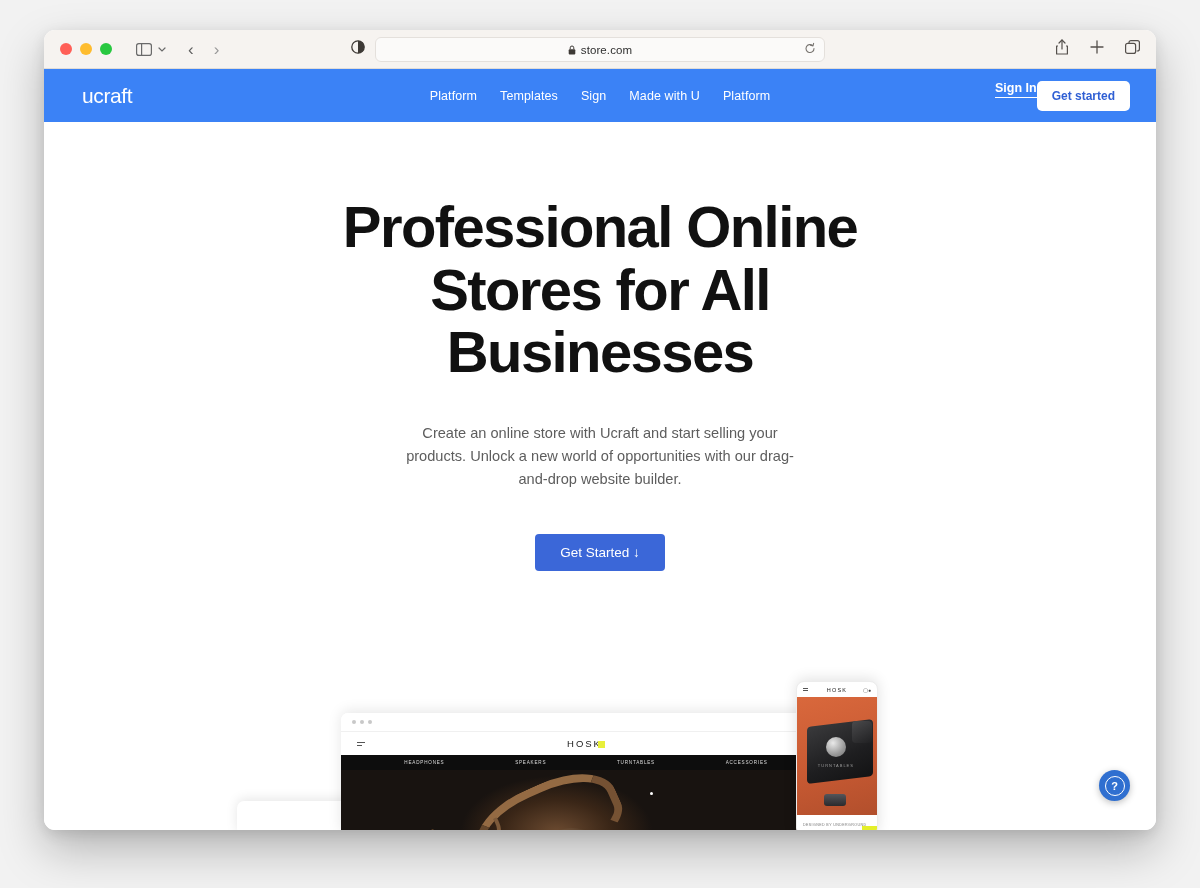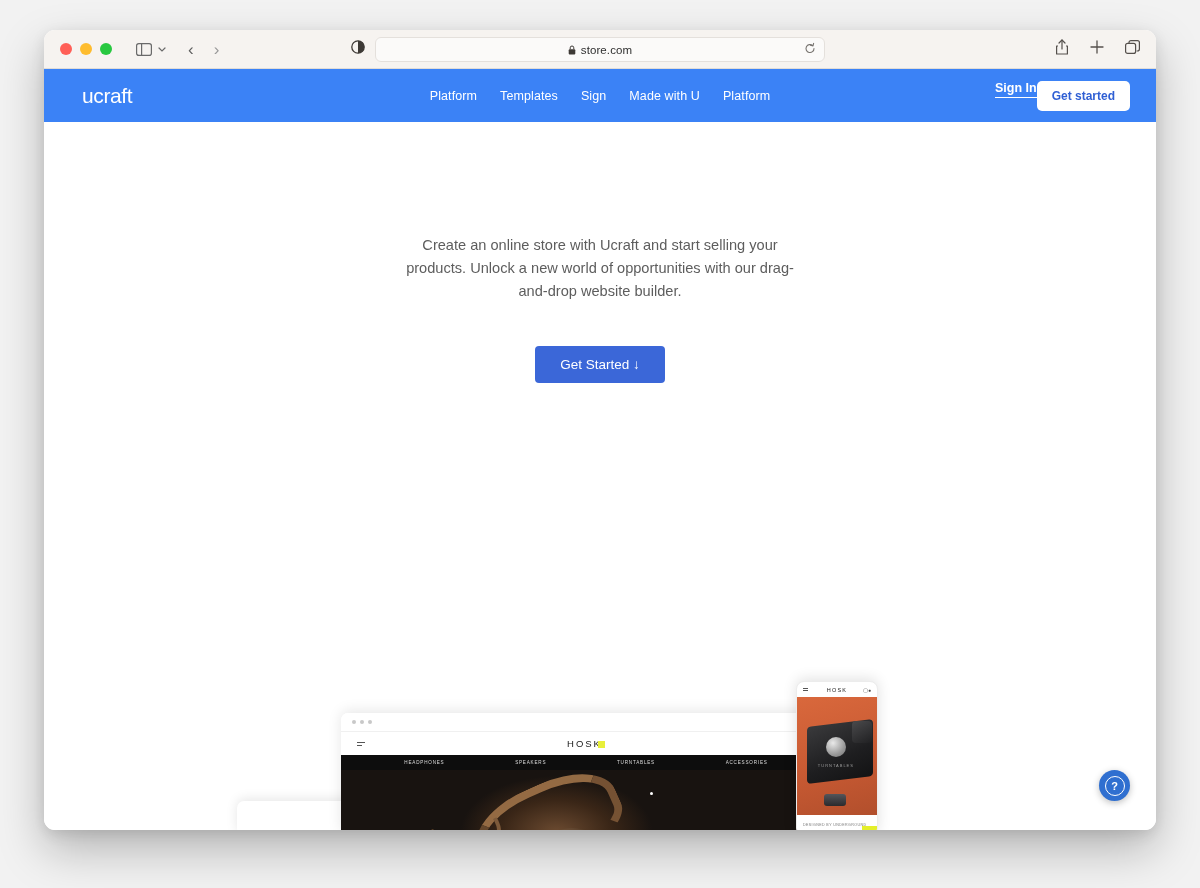--- a/index.html
+++ b/index.html
@@ -313,20 +313,21 @@
           <span class="navlink">Platform</span>
         </div>
 
         <div class="nav-right">
           <span class="signin">Sign In</span>
           <button class="getstarted">Get started</button>
         </div>
       </div>
 
       <div class="hero">
+        <h1 class="hero-title">Professional Online Stores for All Businesses</h1>
         <p class="hero-sub">Create an online store with Ucraft and start selling your products. Unlock a new world of opportunities with our drag-and-drop website builder.</p>
         <button class="cta">Get Started ↓</button>
       </div>
 
       <div class="mockups">
 
         <div class="dm-leftcard" style="left:193px;"></div>
 
         <div class="desktop-mock">
           <div class="dm-bar">

